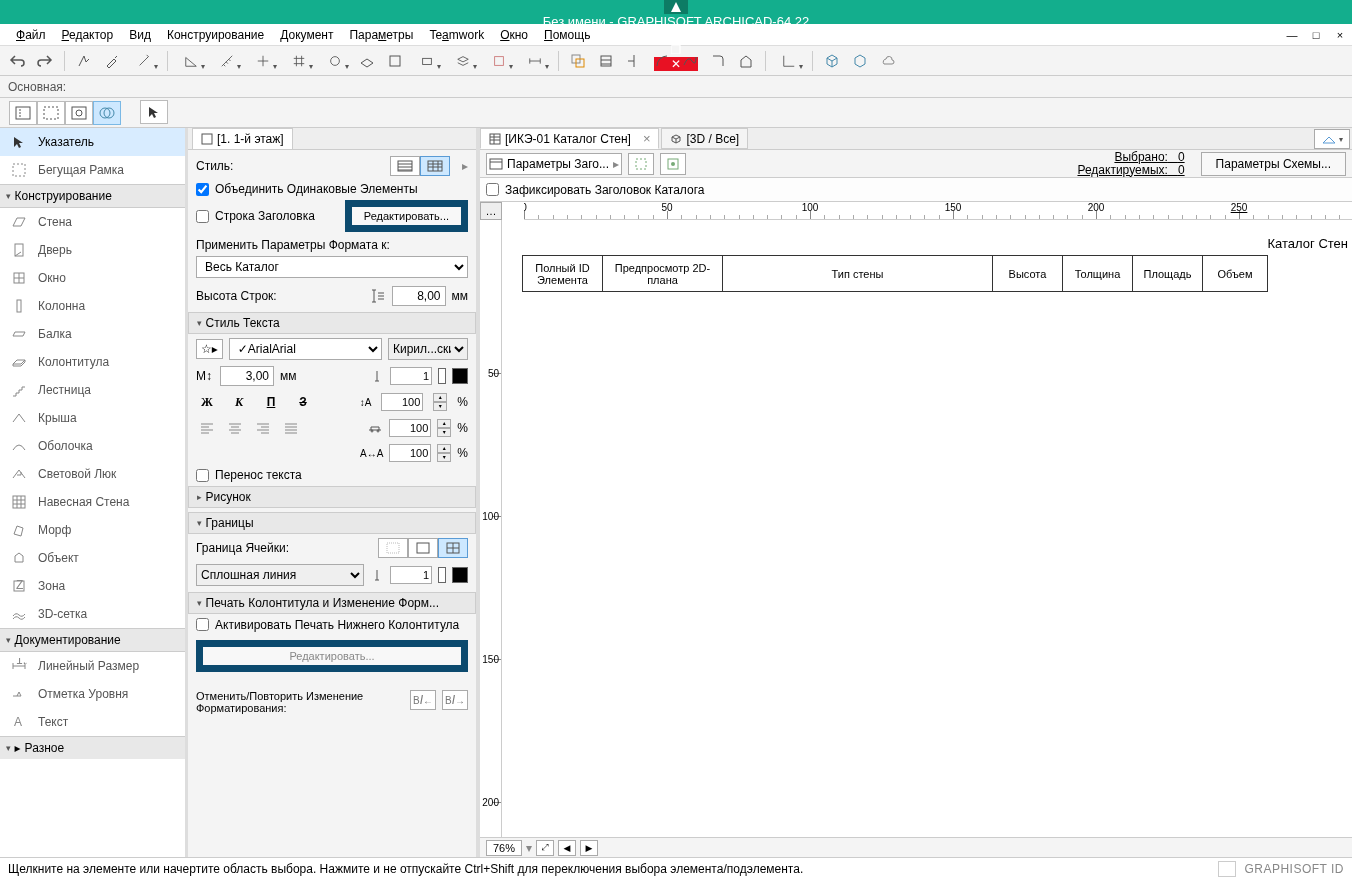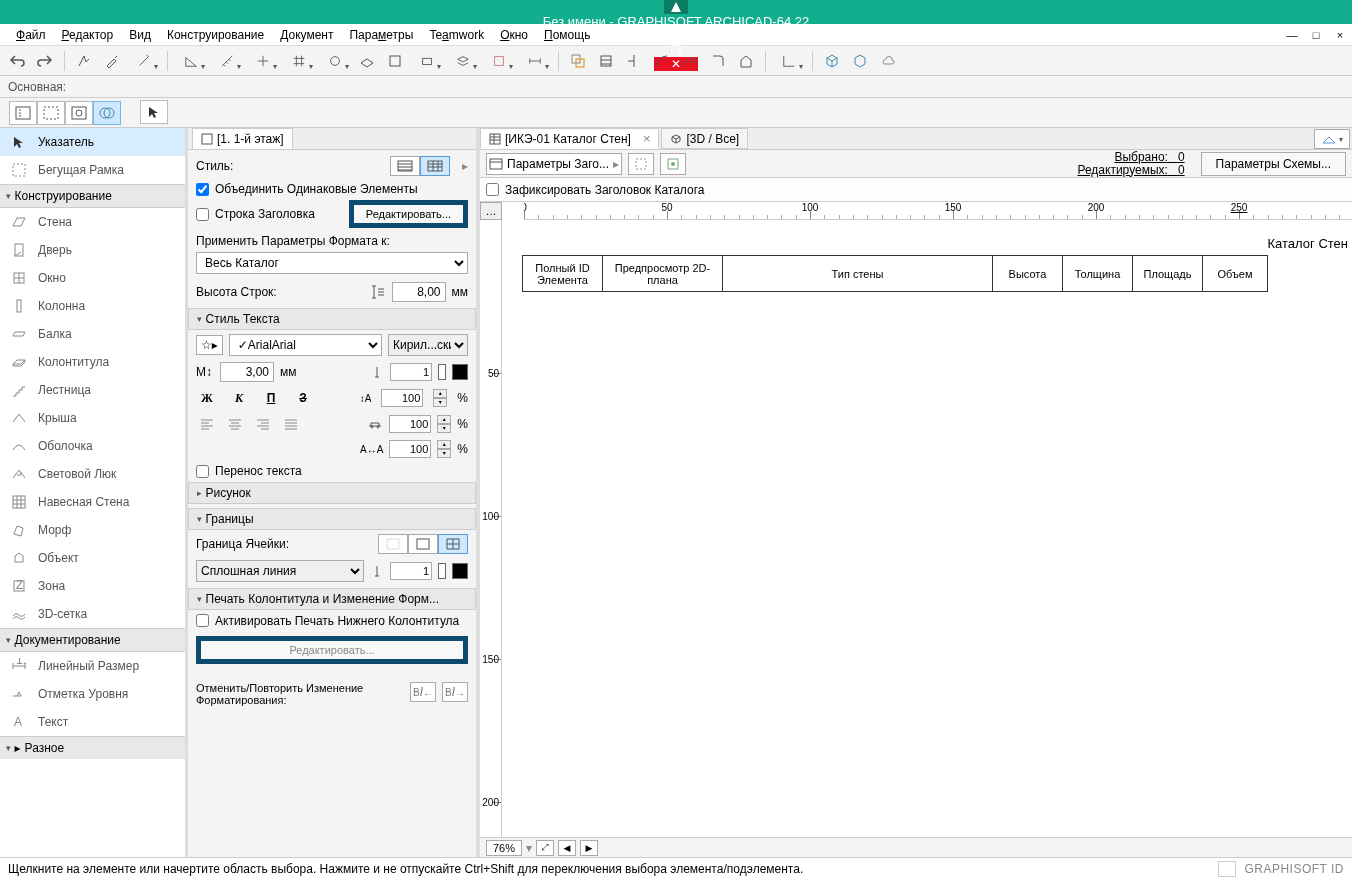--- a/index.html
+++ b/index.html
@@ -50,21 +50,21 @@
 .tabs-row1 { height: 22px; background: #eee; border-bottom: 1px solid #ccc; display: flex; align-items: center; padding: 0 4px; }
 .tabs-row1 .tab { height: 21px; display: flex; align-items: center; gap: 4px; padding: 0 8px; border: 1px solid #ccc; border-bottom: none; background: #fff; font-size: 11px; }
 .props-body { padding: 6px 8px; }
 .props-row { display: flex; align-items: center; gap: 6px; margin-bottom: 6px; font-size: 12px; }
 .props-row label { font-size: 12px; }
 .style-btns { display: flex; gap: 0; }
 .style-btns .sb { width: 30px; height: 20px; border: 1px solid #aaa; background: #fff; display: flex; align-items: center; justify-content: center; }
 .style-btns .sb.active { background: #cde8ff; border-color: #5a9bd5; }
 .checkbox-row { display: flex; align-items: center; gap: 6px; margin: 4px 0; }
 .checkbox-row input[type=checkbox] { width: 13px; height: 13px; }
-.btn-inline { border: 5px solid #0c4a6e; background: #f8f8f8; padding: 3px 12px; font-size: 11px; }
+.btn-inline { border: 7px solid #0c4a6e; background: #f8f8f8; padding: 3px 12px; font-size: 11px; }
 .select-full { width: 100%; height: 22px; border: 1px solid #aaa; background: #fff; padding: 0 4px; font-size: 12px; }
 .section-head { background: #e8e8e8; border: 1px solid #ccc; padding: 3px 8px; font-size: 12px; margin: 4px -8px; display: flex; align-items: center; gap: 4px; }
 .section-head::before { content: "▾"; font-size: 9px; color: #555; }
 .section-head.collapsed::before { content: "▸"; }
 .input-sm { width: 54px; height: 20px; border: 1px solid #aaa; padding: 0 4px; text-align: right; font-size: 12px; }
 .input-xs { width: 42px; height: 18px; border: 1px solid #aaa; padding: 0 2px; text-align: right; font-size: 11px; }
 .spinner { width: 14px; display: flex; flex-direction: column; }
 .spinner div { height: 9px; border: 1px solid #aaa; font-size: 6px; text-align: center; line-height: 6px; background: #eee; }
 .fmt-btn { width: 22px; height: 20px; border: 1px solid transparent; display: flex; align-items: center; justify-content: center; font-weight: bold; }
 .pen-box { width: 16px; height: 16px; border: 1px solid #666; background: #000; display: inline-block; }

